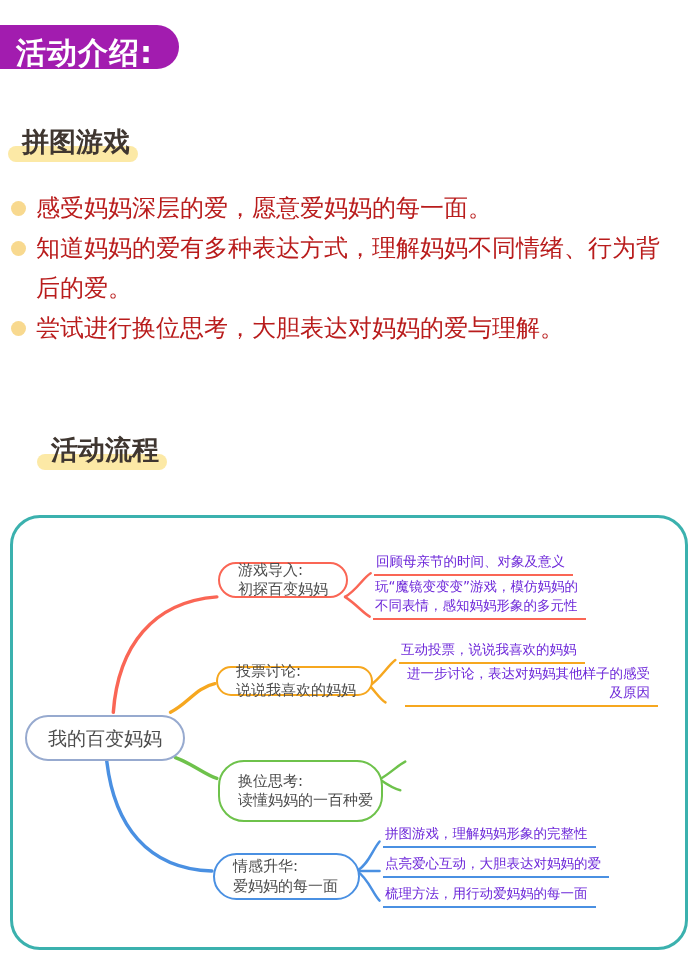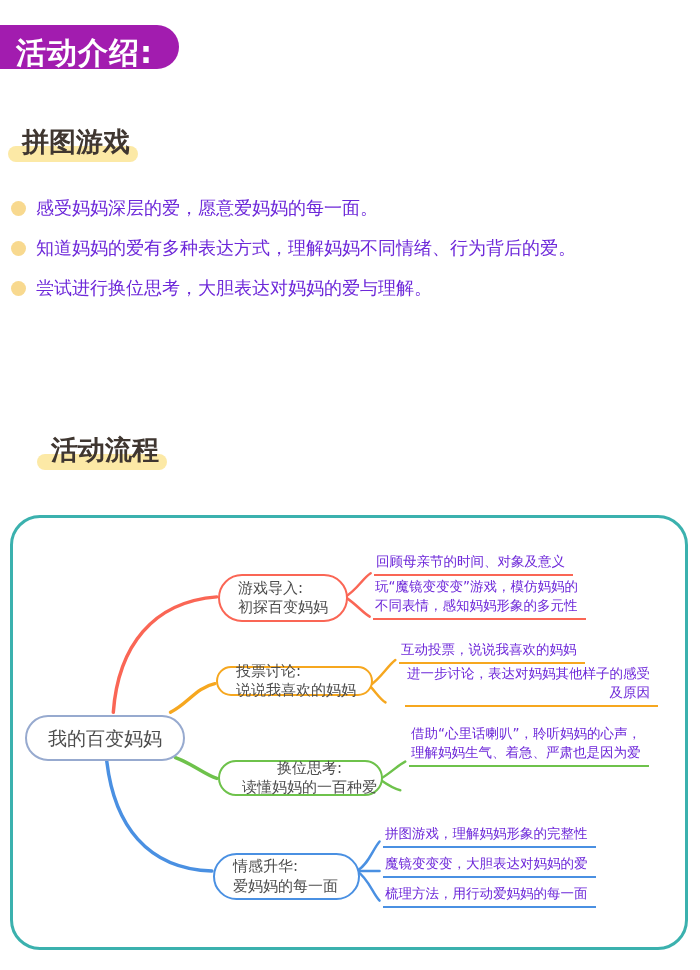--- a/index.html
+++ b/index.html
@@ -21,21 +21,21 @@
   .hl-heading .hl-text { position:relative; z-index:1; }
   .hl-heading .hl-bar {
     position:absolute; left:-14px; right:-8px; bottom:-2px; height:16px;
     background:#fce9a6; border-radius:8px; z-index:0;
   }
   .h-goals { left:22px; top:124px; }
   .h-process { left:22px; top:432px;margin-left:29px; }
 
   
   .bullets { position:absolute; left:10px; top:188px; width:668px; list-style:none; }
-  .bullets li { display:flex; align-items:flex-start; font-size:18px; line-height:40px; color:#6d28d9;text-align:center; }
+  .bullets li { display:flex; align-items:flex-start; font-size:24px; line-height:40px; color:#b91c1c; }
   .bullets .dot {
     flex:0 0 auto; width:15px; height:15px; border-radius:50%;
     background:#f8d98f; margin:13px 10px 0 1px;
   }
 
   
   .panel {
     position:absolute; left:10px; top:515px; width:678px; height:435px;
     border:3px solid #3bb1ae; border-radius:30px; background:#ffffff;
   }
@@ -45,23 +45,23 @@
     position:absolute; background:#ffffff; border-radius:26px;
     display:flex; flex-direction:column; justify-content:center;
     color:#4d4d4d; font-size:15px; line-height:1.3; padding-left:18px;
   }
   .pill .pl { white-space:nowrap; }
   .root {
     left:12px; top:197px; width:160px; height:46px;
     border:2.5px solid #97aacf; border-radius:23px;
     align-items:center; padding-left:0; font-size:19px; font-weight:500;
   }
-  .b-red    { left:205px; top:56px;  width:130px; height:48px; border:2.5px solid #fa6655; }
+  .b-red    { left:205px; top:44px;  width:130px; height:36px; border:2.5px solid #fa6655; }
   .b-orange { left:203px; top:148px; width:157px; height:30px; border:2.5px solid #f6a71f; }
-  .b-green  { left:205px; top:242px; width:165px; height:36px; border:2.5px solid #6ec24b;text-align:center; }
+  .b-green  { left:205px; top:242px; width:165px; height:62px; border:2.5px solid #6ec24b; }
   .b-blue   { left:200px; top:335px; width:147px; height:47px; border:2.5px solid #4a90e2; }
 
   .leaf {
     position:absolute; font-size:13.5px; line-height:19px; color:#6d28d9;
     padding:0 8px 3px 2px; white-space:nowrap;
   }
   .leaf .ln { white-space:nowrap; }
   .c-red    { border-bottom:2.5px solid #fa6655; }
   .c-orange { border-bottom:2.5px solid #f6a71f; }
   .c-green  { border-bottom:2.5px solid #6ec24b; }
@@ -161,29 +161,25 @@
     </div>
 
     <div class="leaf l-o1 c-orange">
       <div class="ln">互动投票，说说我喜欢的妈妈</div>
     </div>
     <div class="leaf l-o2 c-orange">
       <div class="ln">进一步讨论，表达对妈妈其他样子的感受</div>
       <div class="ln">及原因</div>
     </div>
 
-    <div class="leaf l-g1 c-green">
-      <div class="ln">借助“心里话喇叭”，聆听妈妈的心声，</div>
-      <div class="ln">理解妈妈生气、着急、严肃也是因为爱</div>
-    </div>
 
     <div class="leaf l-b1 c-blue">
       <div class="ln">拼图游戏，理解妈妈形象的完整性</div>
     </div>
     <div class="leaf l-b2 c-blue">
-      <div class="ln">魔镜变变变，大胆表达对妈妈的爱</div>
+      <div class="ln">点亮爱心互动，大胆表达对妈妈的爱</div>
     </div>
     <div class="leaf l-b3 c-blue">
       <div class="ln">梳理方法，用行动爱妈妈的每一面</div>
     </div>
 
   </div>
 </div>
 
 </body></html>

